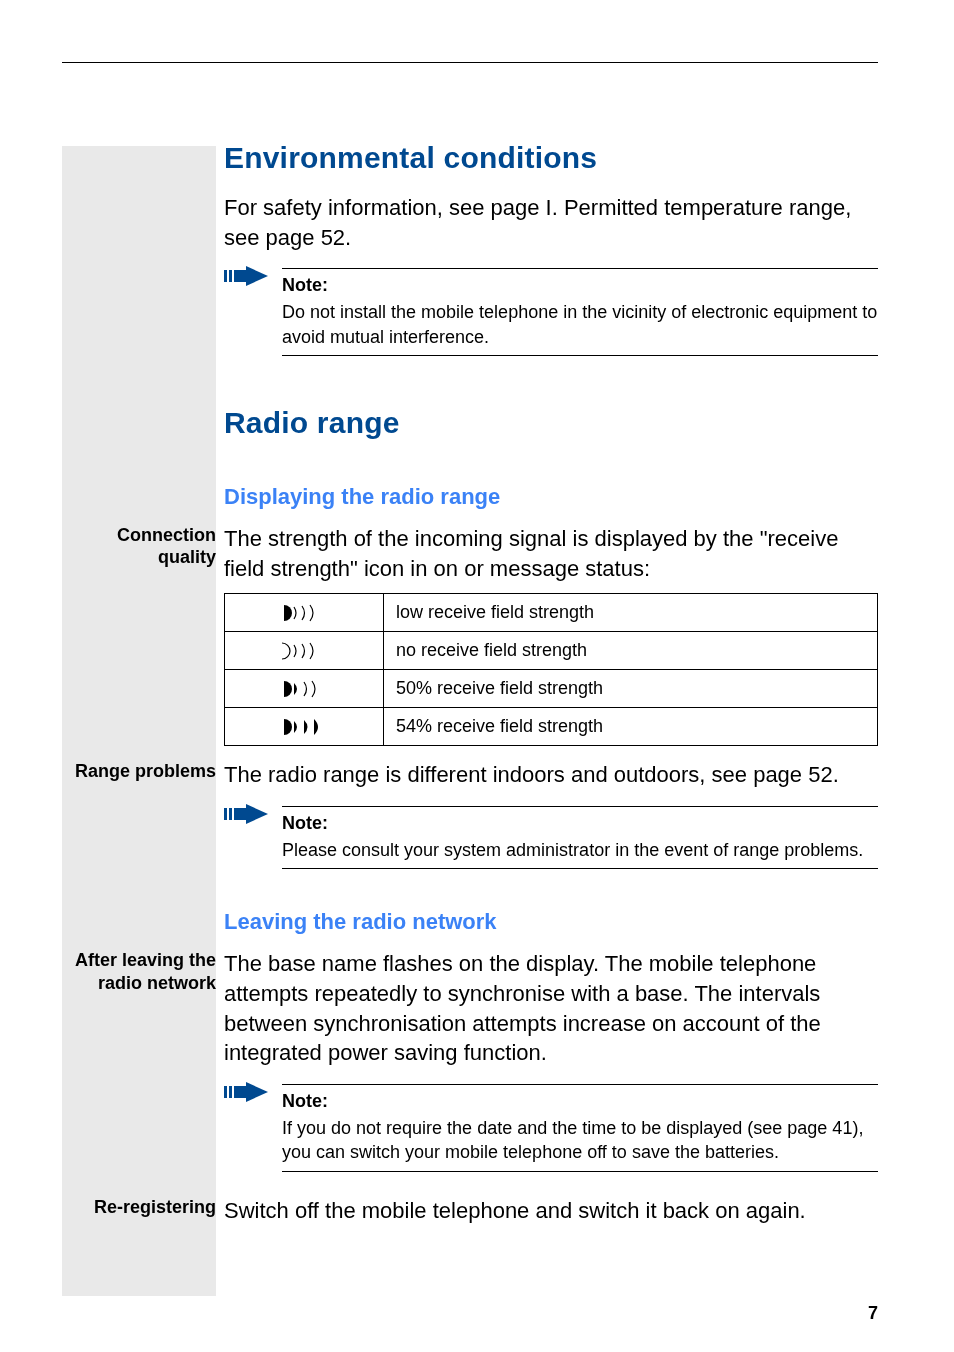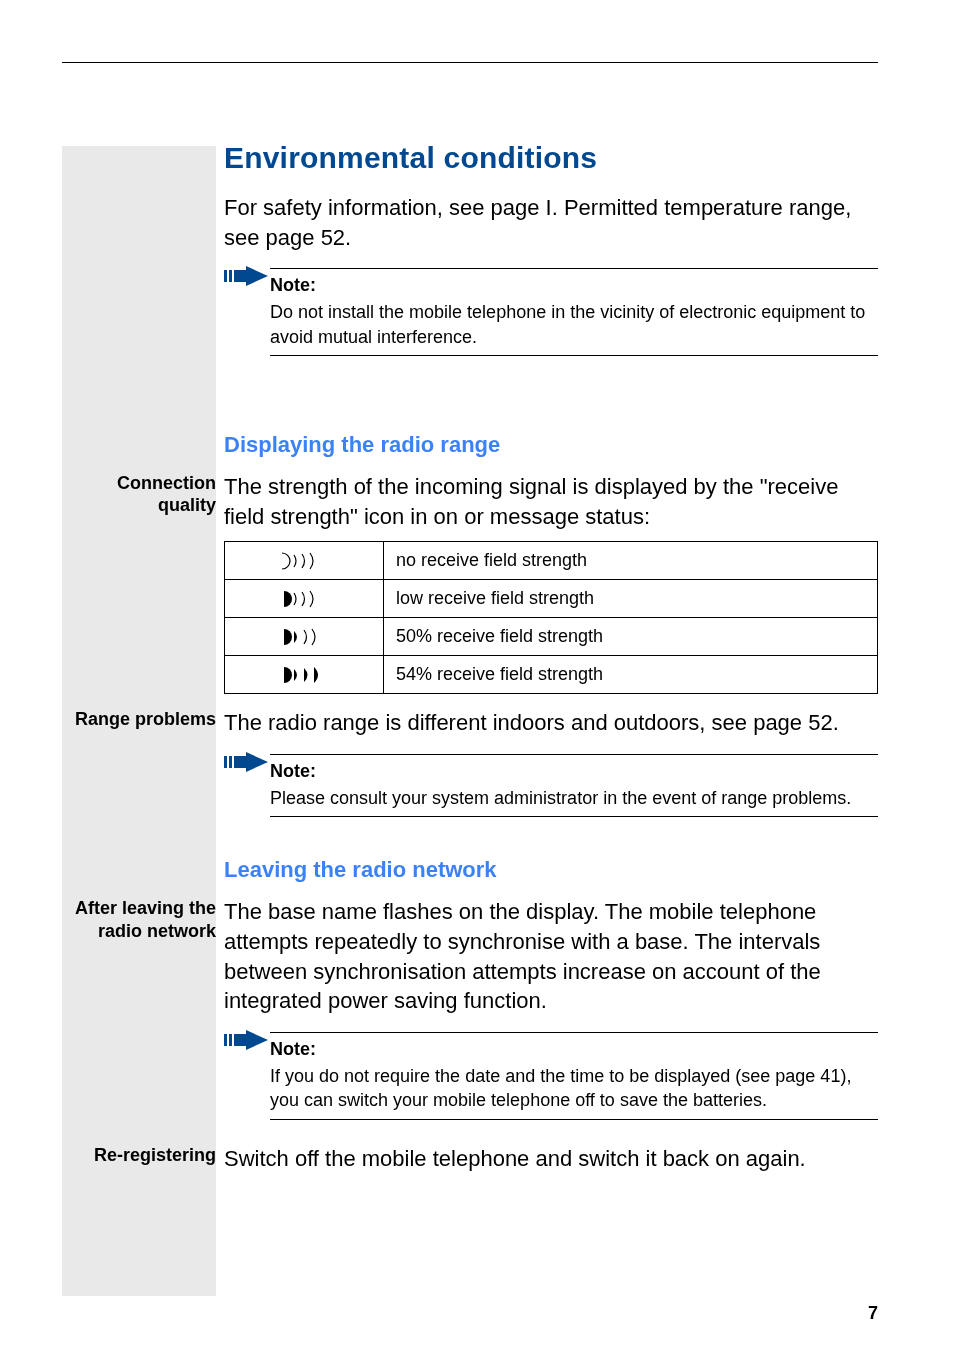--- a/index.html
+++ b/index.html
@@ -70,21 +70,21 @@
   }
   .body {
     font-size: 22px;
     line-height: 1.35;
     margin: 0 0 10px 0;
   }
   
   .note {
     display: flex;
     align-items: flex-start;
-    gap: 2px;
+    gap: 14px;
     margin: 6px 0 8px 0;
   }
   .note-icon {
     flex: 0 0 auto;
     margin-top: 4px;
   }
   .note-body {
     flex: 1;
   }
   .note-body hr {
@@ -159,20 +159,26 @@
             <div class="note-label">Note:</div>
             <p class="note-text">Do not install the mobile telephone in the vicinity of electronic equipment to avoid mutual interference.</p>
             <hr>
           </div>
         </div>
       </div>
     </div>
 
     <div class="sp-lg"></div>
 
+    <div class="row">
+      <div class="gutter"></div>
+      <div class="main">
+        <h1 class="blue">Radio range</h1>
+      </div>
+    </div>
 
     <div class="sp"></div>
 
     <div class="row">
       <div class="gutter"></div>
       <div class="main">
         <h2 class="blue">Displaying the radio range</h2>
       </div>
     </div>
 
@@ -182,40 +188,40 @@
           <span>Connection</span><br>
           <span>quality</span>
         </div>
       </div>
       <div class="main">
         <p class="body">The strength of the incoming signal is displayed by the "receive field strength" icon in on or message status:</p>
 
         <table class="sig">
           <tbody>
               <tr>
+            <td class="icon-cell">
+              <svg width="56" height="18" viewBox="0 0 56 18" style="margin:0 auto;">
+                <path d="M8 1 A8 8 0 0 1 8 17 Z" fill="#000"></path>
+                <path d="M18 3 Q22 9 18 15" fill="none" stroke="#000" stroke-width="1.2"></path>
+                <path d="M26 2 Q31 9 26 16" fill="none" stroke="#000" stroke-width="1.2"></path>
+                <path d="M34 1 Q40 9 34 17" fill="none" stroke="#000" stroke-width="1.2"></path>
+              </svg>
+            </td>
+            <td>low receive field strength</td>
+          </tr>
+          <tr>
             <td class="icon-cell">
               <svg width="56" height="18" viewBox="0 0 56 18" style="margin:0 auto;">
                 <path d="M6 1 A8 8 0 0 1 6 17" fill="none" stroke="#000" stroke-width="1.2"></path>
                 <path d="M18 3 Q22 9 18 15" fill="none" stroke="#000" stroke-width="1.2"></path>
                 <path d="M26 2 Q31 9 26 16" fill="none" stroke="#000" stroke-width="1.2"></path>
                 <path d="M34 1 Q40 9 34 17" fill="none" stroke="#000" stroke-width="1.2"></path>
               </svg>
             </td>
             <td>no receive field strength</td>
-          </tr>
-          <tr>
-            <td class="icon-cell">
-              <svg width="56" height="18" viewBox="0 0 56 18" style="margin:0 auto;">
-                <path d="M8 1 A8 8 0 0 1 8 17 Z" fill="#000"></path>
-                <path d="M18 3 Q22 9 18 15" fill="none" stroke="#000" stroke-width="1.2"></path>
-                <path d="M26 2 Q31 9 26 16" fill="none" stroke="#000" stroke-width="1.2"></path>
-                <path d="M34 1 Q40 9 34 17" fill="none" stroke="#000" stroke-width="1.2"></path>
-              </svg>
-            </td>
-            <td>low receive field strength</td>
           </tr>
           <tr>
             <td class="icon-cell">
               <svg width="56" height="18" viewBox="0 0 56 18" style="margin:0 auto;">
                 <path d="M8 1 A8 8 0 0 1 8 17 Z" fill="#000"></path>
                 <path d="M18 3 Q24 9 18 15 Z" fill="#000"></path>
                 <path d="M28 2 Q33 9 28 16" fill="none" stroke="#000" stroke-width="1.2"></path>
                 <path d="M36 1 Q42 9 36 17" fill="none" stroke="#000" stroke-width="1.2"></path>
               </svg>
             </td>

